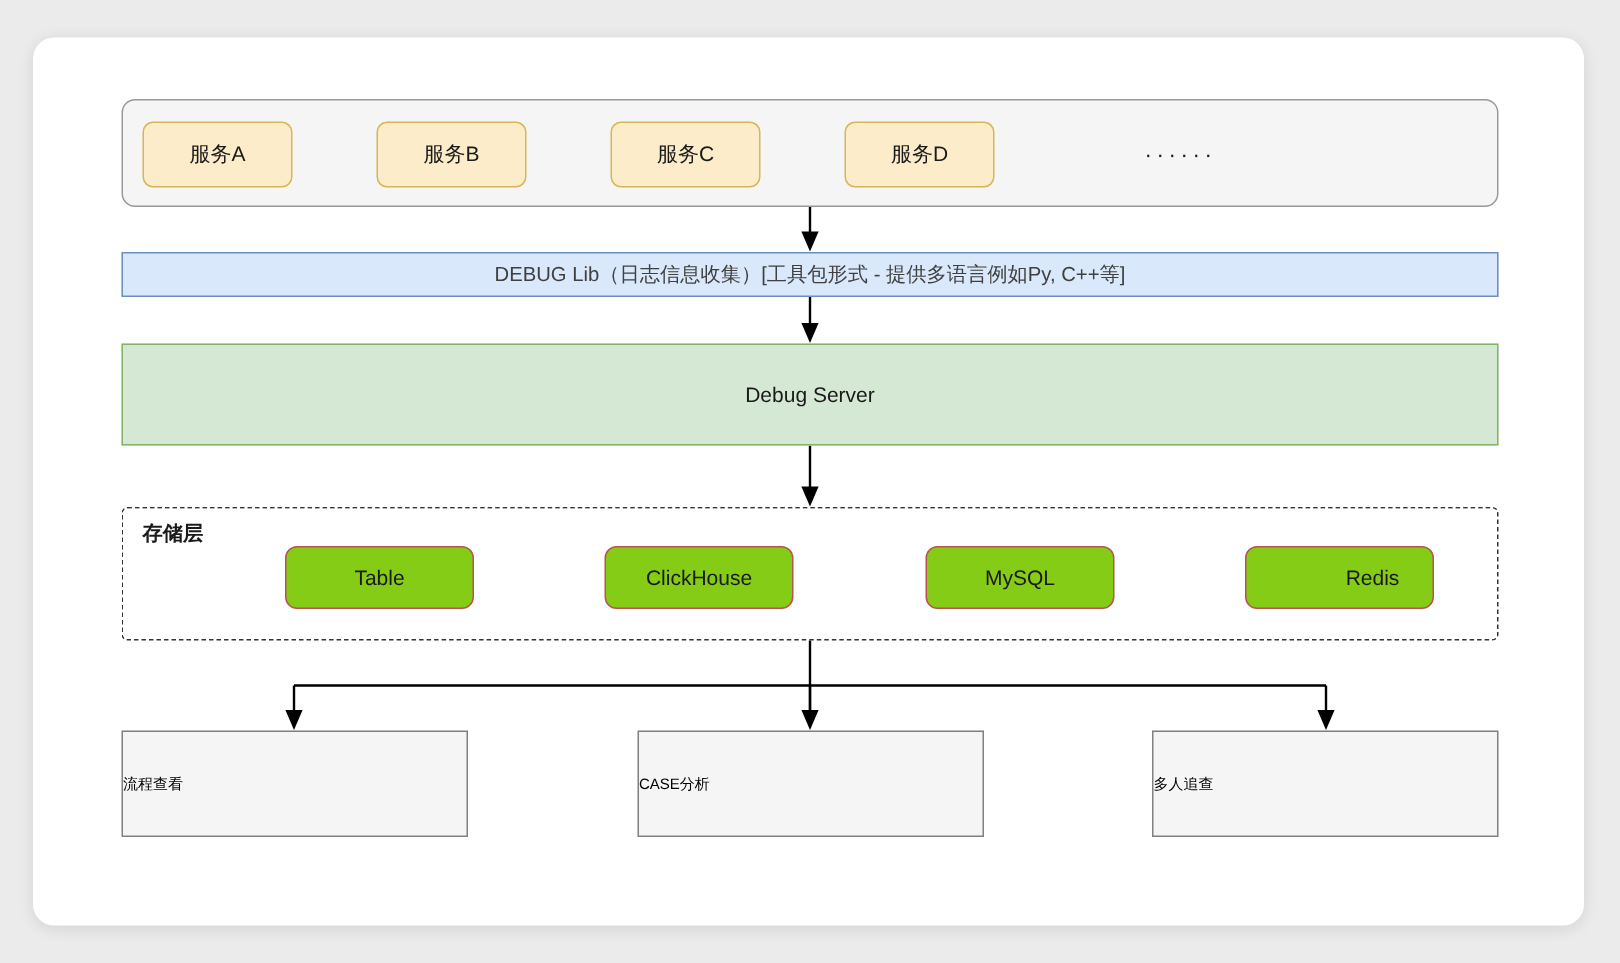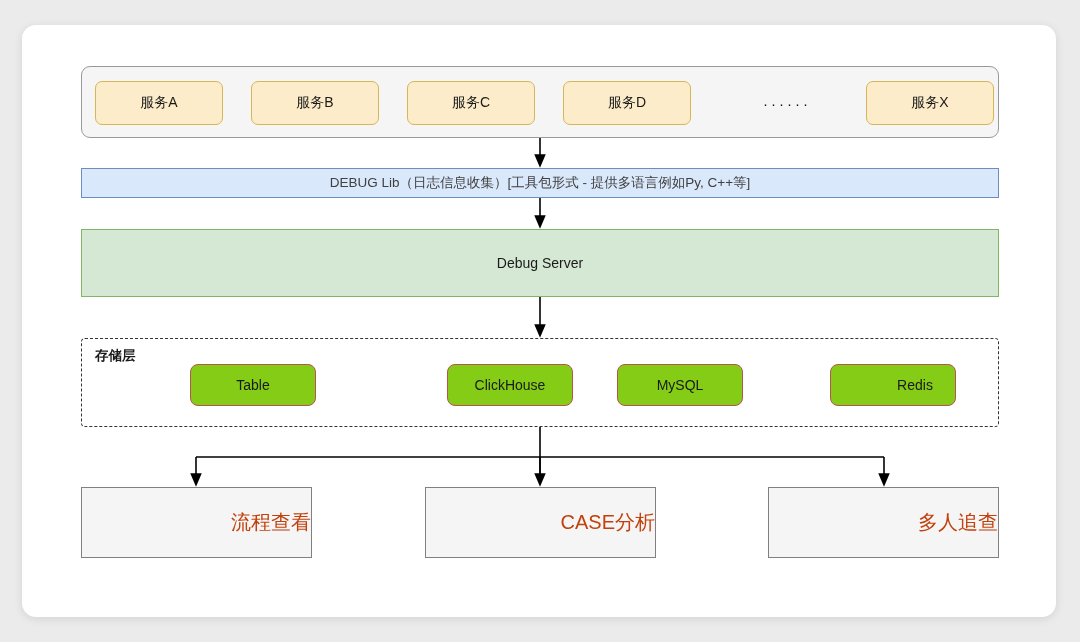--- a/index.html
+++ b/index.html
@@ -40,21 +40,21 @@
     width: 918px;
     height: 72px;
     background: #f5f5f5;
     border: 1px solid #999999;
     border-radius: 9px;
     box-sizing: border-box;
   }
   .service-box {
     position: absolute;
     top: 14px;
-    width: 128px;
+    width: 100px;
     height: 44px;
     background: #fcecc9;
     border: 1px solid #d6b656;
     border-radius: 7px;
     box-sizing: border-box;
     display: flex;
     align-items: center;
     justify-content: center;
     font-size: 14px;
     color: #1a1a1a;
@@ -142,23 +142,23 @@
   .bottom-box {
     position: absolute;
     top: 462px;
     width: 231px;
     height: 71px;
     background: #f5f5f5;
     border: 1px solid #808080;
     box-sizing: border-box;
     display: flex;
     align-items: center;
-    justify-content: flex-end;
-    font-size: 20px;
-    color: #c2410c;
+    justify-content: flex-start;
+    font-size: 10px;
+    color: #000000;
   }
   svg.connectors {
     position: absolute;
     left: 0;
     top: 0;
     width: 1034px;
     height: 592px;
     pointer-events: none;
   }
 </style>
@@ -196,39 +196,36 @@
         <div class="service-box" style="left:169px;">
             <span>服务B</span>
           </div>
         <div class="service-box" style="left:325px;">
             <span>服务C</span>
           </div>
         <div class="service-box" style="left:481px;">
             <span>服务D</span>
           </div>
         <div class="ellipsis" style="left:645px;">······</div>
-        <div class="service-box" style="left:784px;">
-            <span>服务X</span>
-          </div>
       </div>
 
       <div class="debug-lib">
         <span>DEBUG Lib（日志信息收集）[工具包形式 - 提供多语言例如Py, C++等]</span>
       </div>
 
       <div class="debug-server">
         <span>Debug Server</span>
       </div>
 
       <div class="storage-layer">
         <div class="storage-label">存储层</div>
         <div class="store-box" style="left:108px;">
             <span>Table</span>
           </div>
-        <div class="store-box" style="left:321px;margin-left:44px;">
+        <div class="store-box" style="left:321px;">
             <span>ClickHouse</span>
           </div>
         <div class="store-box" style="left:535px;">
             <span>MySQL</span>
           </div>
         <div class="store-box" style="left:748px;padding-left:44px;">
             <span>Redis</span>
           </div>
       </div>
 

